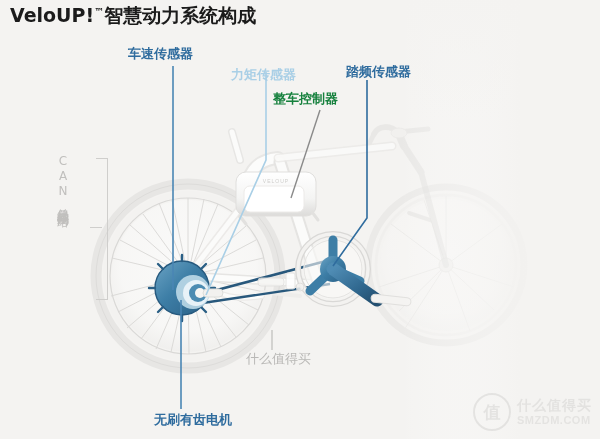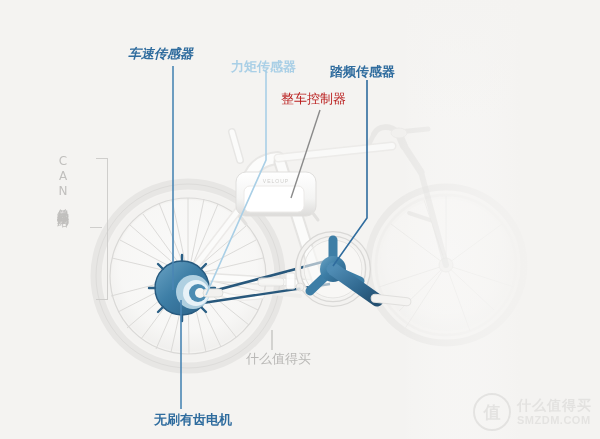--- a/index.html
+++ b/index.html
@@ -19,25 +19,25 @@
     letter-spacing:0px;white-space:nowrap;
     font-family:"DejaVu Sans","Liberation Sans",sans-serif;
   }
   #title .tm{font-size:10px;vertical-align:super;font-weight:700;}
 
   
   .lbl{font-size:13px;font-weight:700;white-space:nowrap;line-height:1;
        font-family:"DejaVu Sans","Liberation Sans",sans-serif;}
   .lbl.dark{color:#2f6c9e;}
   .lbl.light{color:#a9cfe6;}
-  .lbl.gray{color:#b91c1c;font-weight:400;margin-left:8px;}
-
-  #lbl-speed{left:128px;top:47px;font-style:italic;}
-  #lbl-torque{left:231px;top:60px;}
-  #lbl-cadence{left:330px;top:65px;}
+  .lbl.gray{color:#15803d;font-weight:700;}
+
+  #lbl-speed{left:128px;top:47px;}
+  #lbl-torque{left:231px;top:68px;}
+  #lbl-cadence{left:346px;top:65px;}
   #lbl-controller{left:273px;top:92px;}
   #lbl-battery{left:246px;top:352px;color:#b9b8b6;font-weight:400;}
   #lbl-motor{left:154px;top:413px;}
 
   
   #lbl-can{
     left:54px;top:154px;
     writing-mode:vertical-rl;text-orientation:upright;
     font-size:12px;color:#c0bfbd;letter-spacing:1px;font-weight:400;
     font-family:"DejaVu Sans","Liberation Sans",sans-serif;
@@ -269,20 +269,23 @@
 
     <path d="M367 80 L367 218 L333 266" stroke="#2f6c9e" stroke-width="1.6" fill="none"></path>
 
     <path d="M320 110 L291 198" stroke="#8a8a8a" stroke-width="1.4" fill="none"></path>
 
     <path d="M272 330 L272 350" stroke="#c5c4c2" stroke-width="1.4" fill="none"></path>
 
     <path d="M181 300 L181 409" stroke="#4a86b4" stroke-width="1.6" fill="none"></path>
   </svg>
 
+  <div class="abs" id="title">
+    <span>VeloUP!</span><span class="tm">™</span><span>智慧动力系统构成</span>
+  </div>
 
   <div class="abs lbl dark" id="lbl-speed">车速传感器</div>
 
   <div class="abs lbl light" id="lbl-torque">力矩传感器</div>
 
   <div class="abs lbl dark" id="lbl-cadence">踏频传感器</div>
 
   <div class="abs lbl gray" id="lbl-controller">整车控制器</div>
 
   <div class="abs lbl" id="lbl-battery">什么值得买</div>

